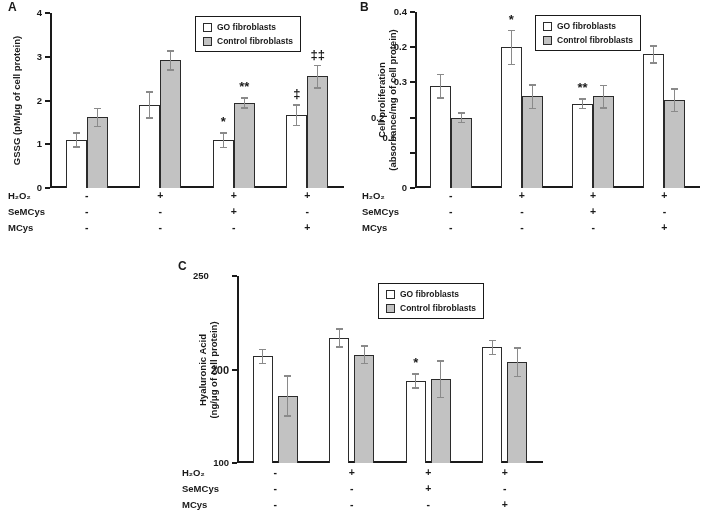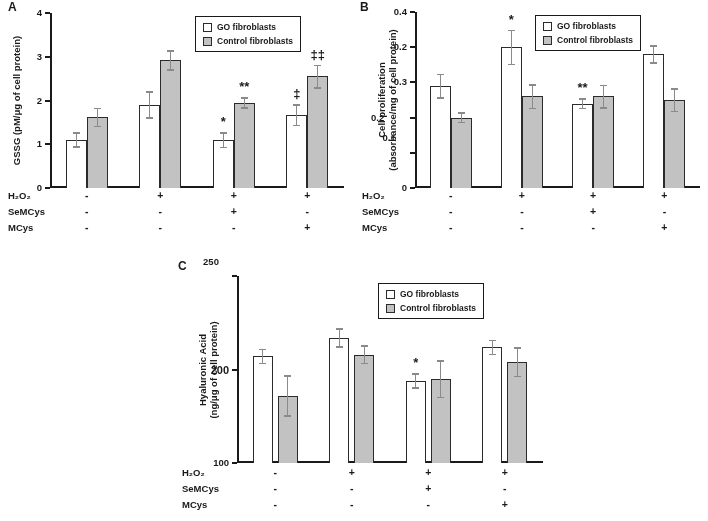--- a/index.html
+++ b/index.html
@@ -180,21 +180,21 @@
       <div style="position: absolute; left: 300.375px; top: 221px; width: 20px; text-align: center; font-size: 10.5px;">+</div>
     </section>
   <section class="panel" id="panel-C">
       <div style="position: absolute; left: 18px; top: 4px; font-size: 12px;">C</div>
       <div style="position: absolute; left: 77px; top: 21px; width: 306px; height: 187px; border-left: 2px solid rgb(26, 26, 26); border-bottom: 2px solid rgb(26, 26, 26);"></div>
       <div style="position: absolute; left: 72px; top: 207px; width: 5px; height: 2px; background: rgb(26, 26, 26);"></div>
       <div style="position: absolute; left: 33px; top: 202px; width: 36px; height: 12px; text-align: right; font-size: 9.5px; line-height: 12px;">100</div>
       <div style="position: absolute; left: 72px; top: 113.5px; width: 5px; height: 2px; background: rgb(26, 26, 26);"></div>
       <div style="position: absolute; left: 33px; top: 108.5px; width: 36px; height: 12px; text-align: right; font-size: 11px; line-height: 12px;">200</div>
       <div style="position: absolute; left: 72px; top: 20px; width: 5px; height: 2px; background: rgb(26, 26, 26);"></div>
-      <div style="position: absolute; left: 33px; top: 1px; width: 36px; height: 12px; text-align: center; font-size: 9.5px; line-height: 12px;">250</div>
+      <div style="position: absolute; left: 33px; top: 15px; width: 36px; height: 12px; text-align: left; font-size: 9.5px; line-height: 12px;">250</div>
       <div style="position: absolute; left: -77px; top: 103.5px; width: 250px; transform: rotate(-90deg); text-align: center; font-size: 9.5px; line-height: 11px; white-space: nowrap;">
         <div>Hyaluronic Acid</div>
         <div>(ng/μg of cell protein)</div>
       </div>
       <div style="position: absolute; left: 92.75px; top: 101.41px; width: 20px; height: 106.59px; background: rgb(255, 255, 255); border-top: 1.5px solid rgb(43, 43, 43); border-right: 1.5px solid rgb(43, 43, 43); border-bottom: none; border-left: 1.5px solid rgb(43, 43, 43); border-image: initial;"></div>
       <div style="position: absolute; left: 102.25px; top: 93.93px; width: 1px; height: 14.96px; background: rgb(138, 138, 138);"></div>
       <div style="position: absolute; left: 99.25px; top: 93.93px; width: 7px; height: 1.5px; background: rgb(138, 138, 138);"></div>
       <div style="position: absolute; left: 99.25px; top: 107.89px; width: 7px; height: 1.5px; background: rgb(138, 138, 138);"></div>
       <div style="position: absolute; left: 117.75px; top: 140.68px; width: 20px; height: 67.32px; background: rgb(194, 194, 194); border-top: 1.5px solid rgb(43, 43, 43); border-right: 1.5px solid rgb(43, 43, 43); border-bottom: none; border-left: 1.5px solid rgb(43, 43, 43); border-image: initial;"></div>
       <div style="position: absolute; left: 127.25px; top: 120.11px; width: 1px; height: 41.14px; background: rgb(138, 138, 138);"></div>

